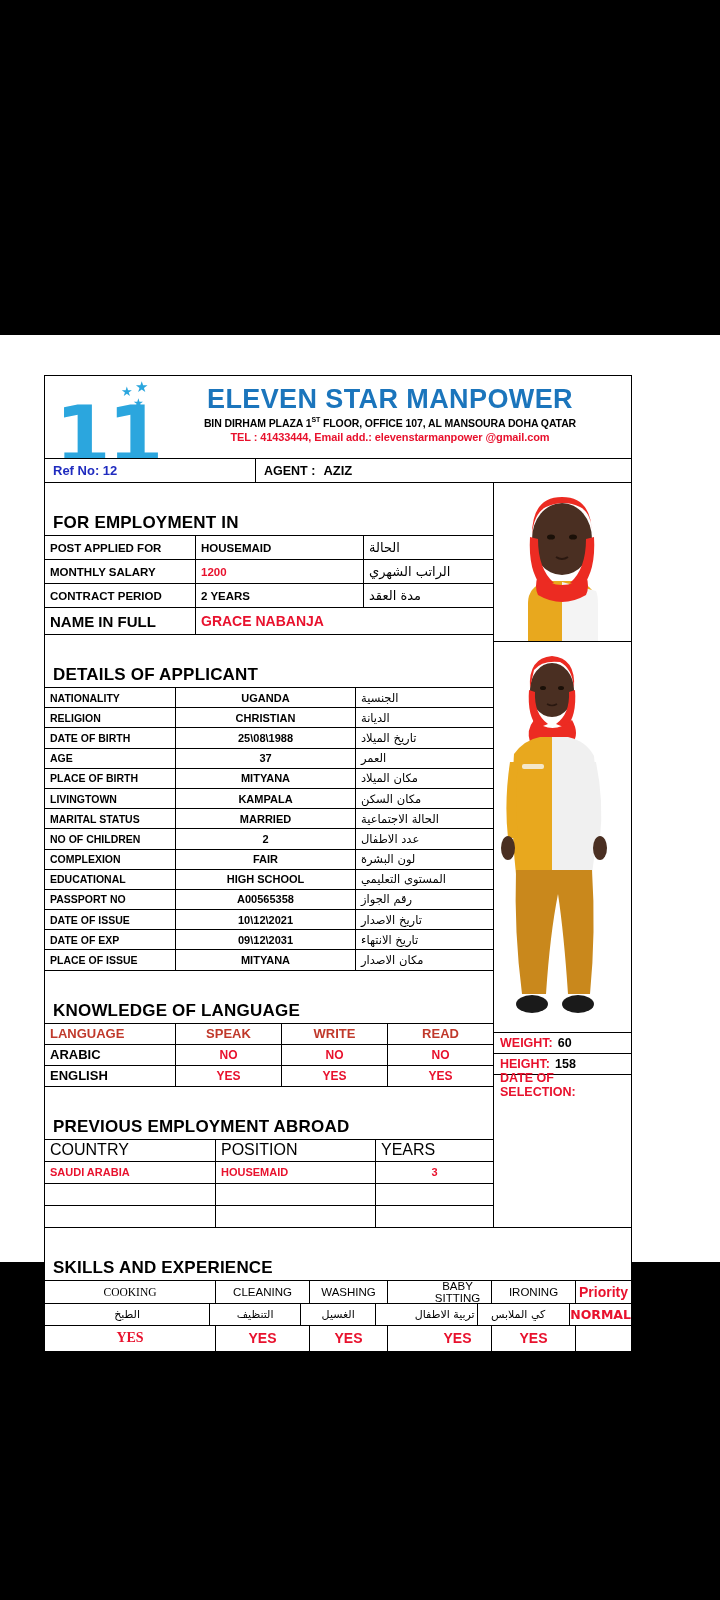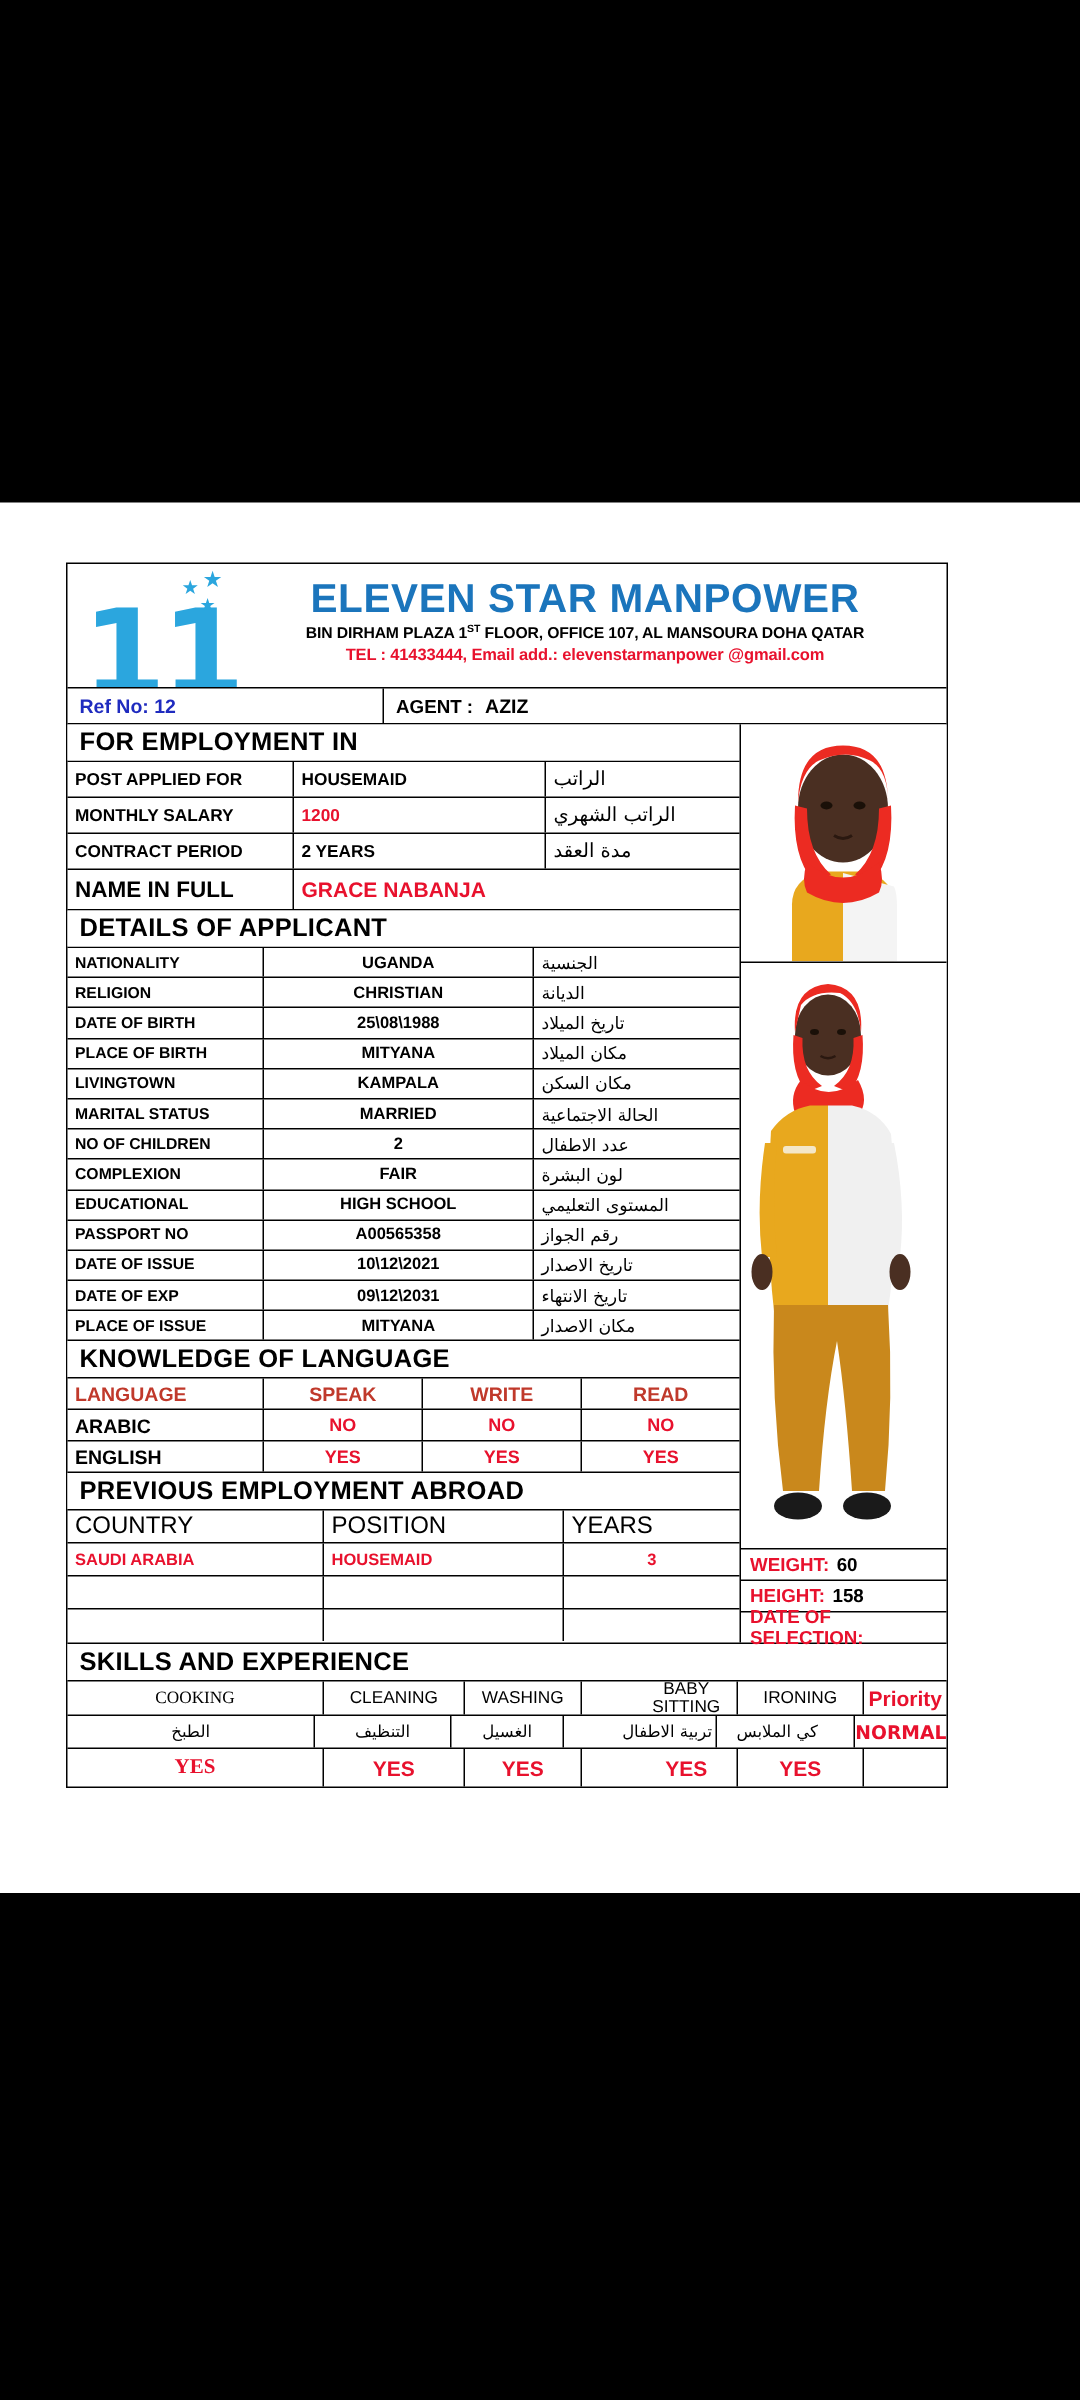--- a/index.html
+++ b/index.html
@@ -52,21 +52,21 @@
   .refrow{display:flex;height:23px;border-top:1.5px solid #000;border-bottom:1.5px solid #000;}
   .refno{width:210px;box-sizing:border-box;padding:2px 8px;font-size:13px;
          font-weight:bold;color:#1f2bbf;display:flex;align-items:center;}
   .agent{flex:1;box-sizing:border-box;border-left:1px solid #000;padding:2px 8px;
          font-size:12.5px;font-weight:bold;color:#000;display:flex;align-items:center;gap:8px;}
   .agent .av{font-size:13px;}
 
   .bandwrap{border-bottom:1.5px solid #000;}
   .band{
     box-sizing:border-box;padding:2px 8px;font-size:17px;font-weight:bold;color:#000;
-    letter-spacing:.2px;background:#fff;
+    letter-spacing:.2px;background:#fff;margin-top:28px;
   }
 
   .leftcol{width:448px;box-sizing:border-box;}
   .rightcol{width:138px;box-sizing:border-box;border-left:1.5px solid #000;}
 
   
   .emp .row{height:23px;}
   .emp .c1{width:150px;font-size:11.5px;font-weight:bold;}
   .emp .c2{width:168px;font-size:11.5px;font-weight:bold;border-left:1px solid #000;}
   .emp .c3{flex:1;border-left:1px solid #000;justify-content:flex-end;
@@ -164,21 +164,21 @@
         <div class="leftcol">
 
           <div class="bandwrap">
             <div class="band">FOR EMPLOYMENT IN</div>
           </div>
 
           <div class="emp">
             <div class="row" style="border-top:none">
               <div class="cell c1">POST APPLIED FOR</div>
               <div class="cell c2">HOUSEMAID</div>
-              <div class="cell c3">الراتب</div>
+              <div class="cell c3">الحالة</div>
             </div>
             <div class="row">
               <div class="cell c1">MONTHLY SALARY</div>
               <div class="cell c2 red">1200</div>
               <div class="cell c3">الراتب الشهري</div>
             </div>
             <div class="row">
               <div class="cell c1">CONTRACT PERIOD</div>
               <div class="cell c2">2 YEARS</div>
               <div class="cell c3">مدة العقد</div>
@@ -202,20 +202,25 @@
             </div>
             <div class="row">
               <div class="cell c1">RELIGION</div>
               <div class="cell c2">CHRISTIAN</div>
               <div class="cell c3">الديانة</div>
             </div>
             <div class="row">
               <div class="cell c1">DATE OF BIRTH</div>
               <div class="cell c2">25\08\1988</div>
               <div class="cell c3">تاريخ الميلاد</div>
+            </div>
+            <div class="row">
+              <div class="cell c1">AGE</div>
+              <div class="cell c2">37</div>
+              <div class="cell c3">العمر</div>
             </div>
             <div class="row">
               <div class="cell c1">PLACE OF BIRTH</div>
               <div class="cell c2">MITYANA</div>
               <div class="cell c3">مكان الميلاد</div>
             </div>
             <div class="row">
               <div class="cell c1">LIVINGTOWN</div>
               <div class="cell c2">KAMPALA</div>
               <div class="cell c3">مكان السكن</div>

